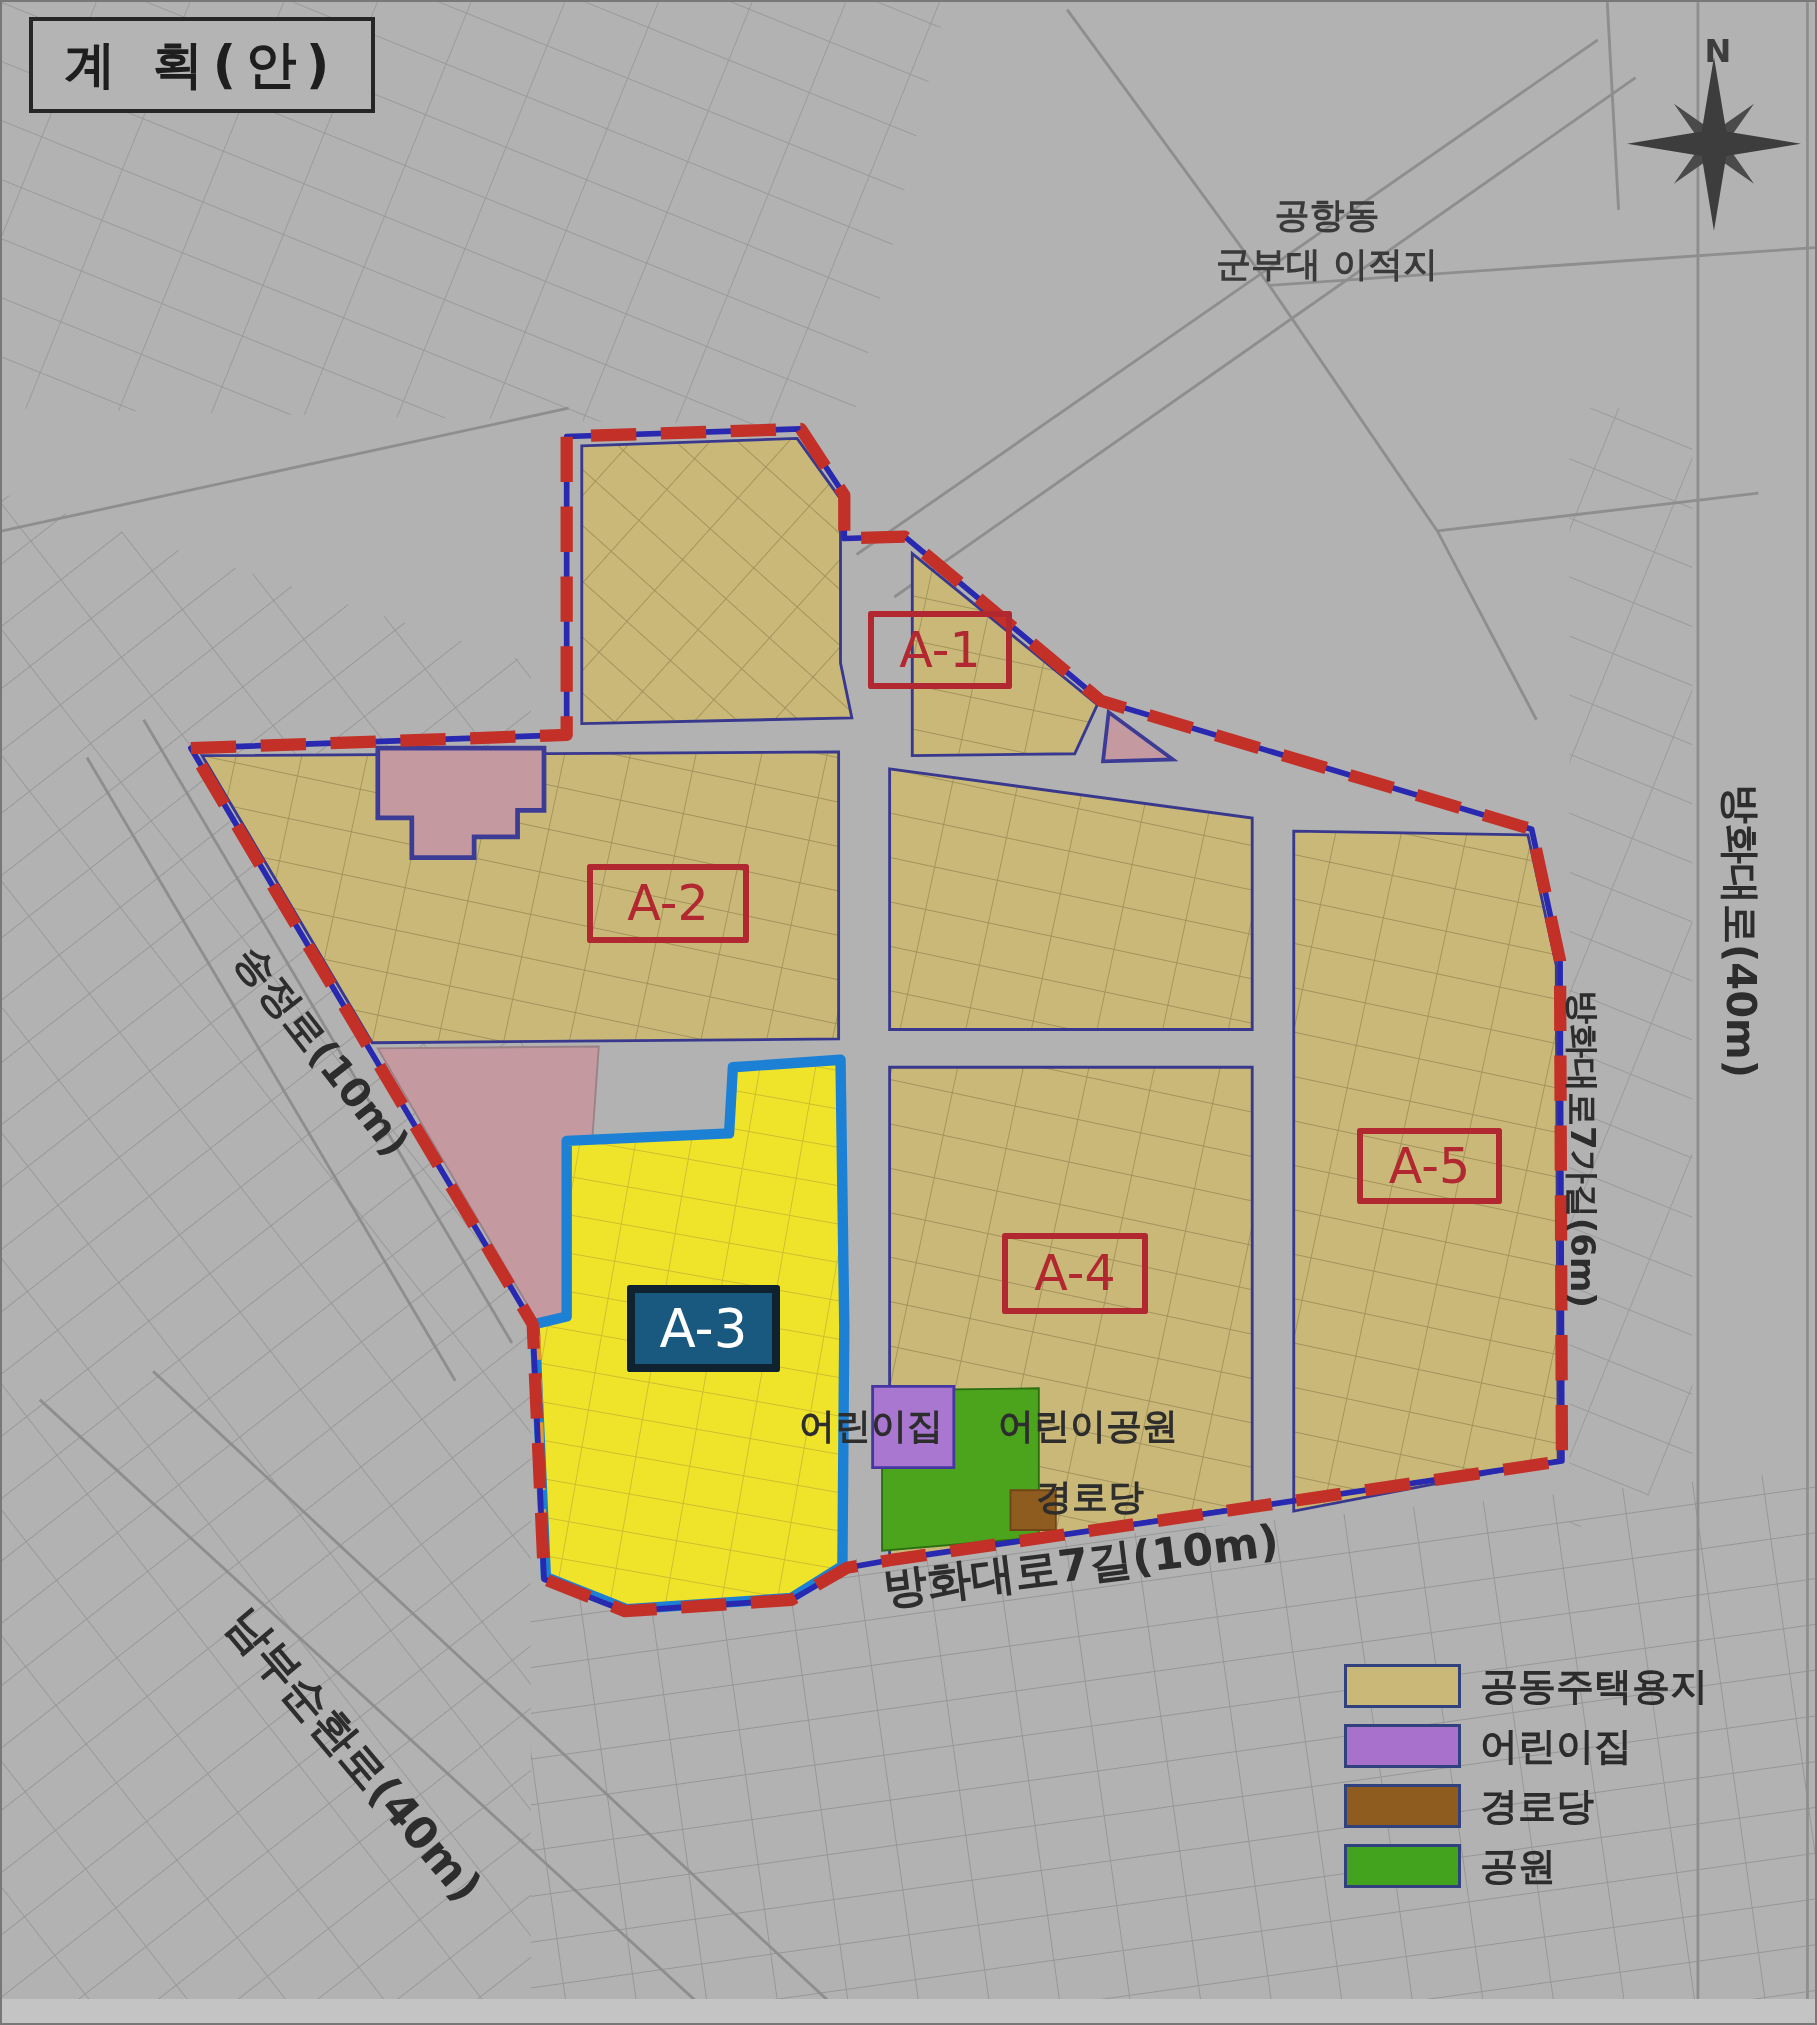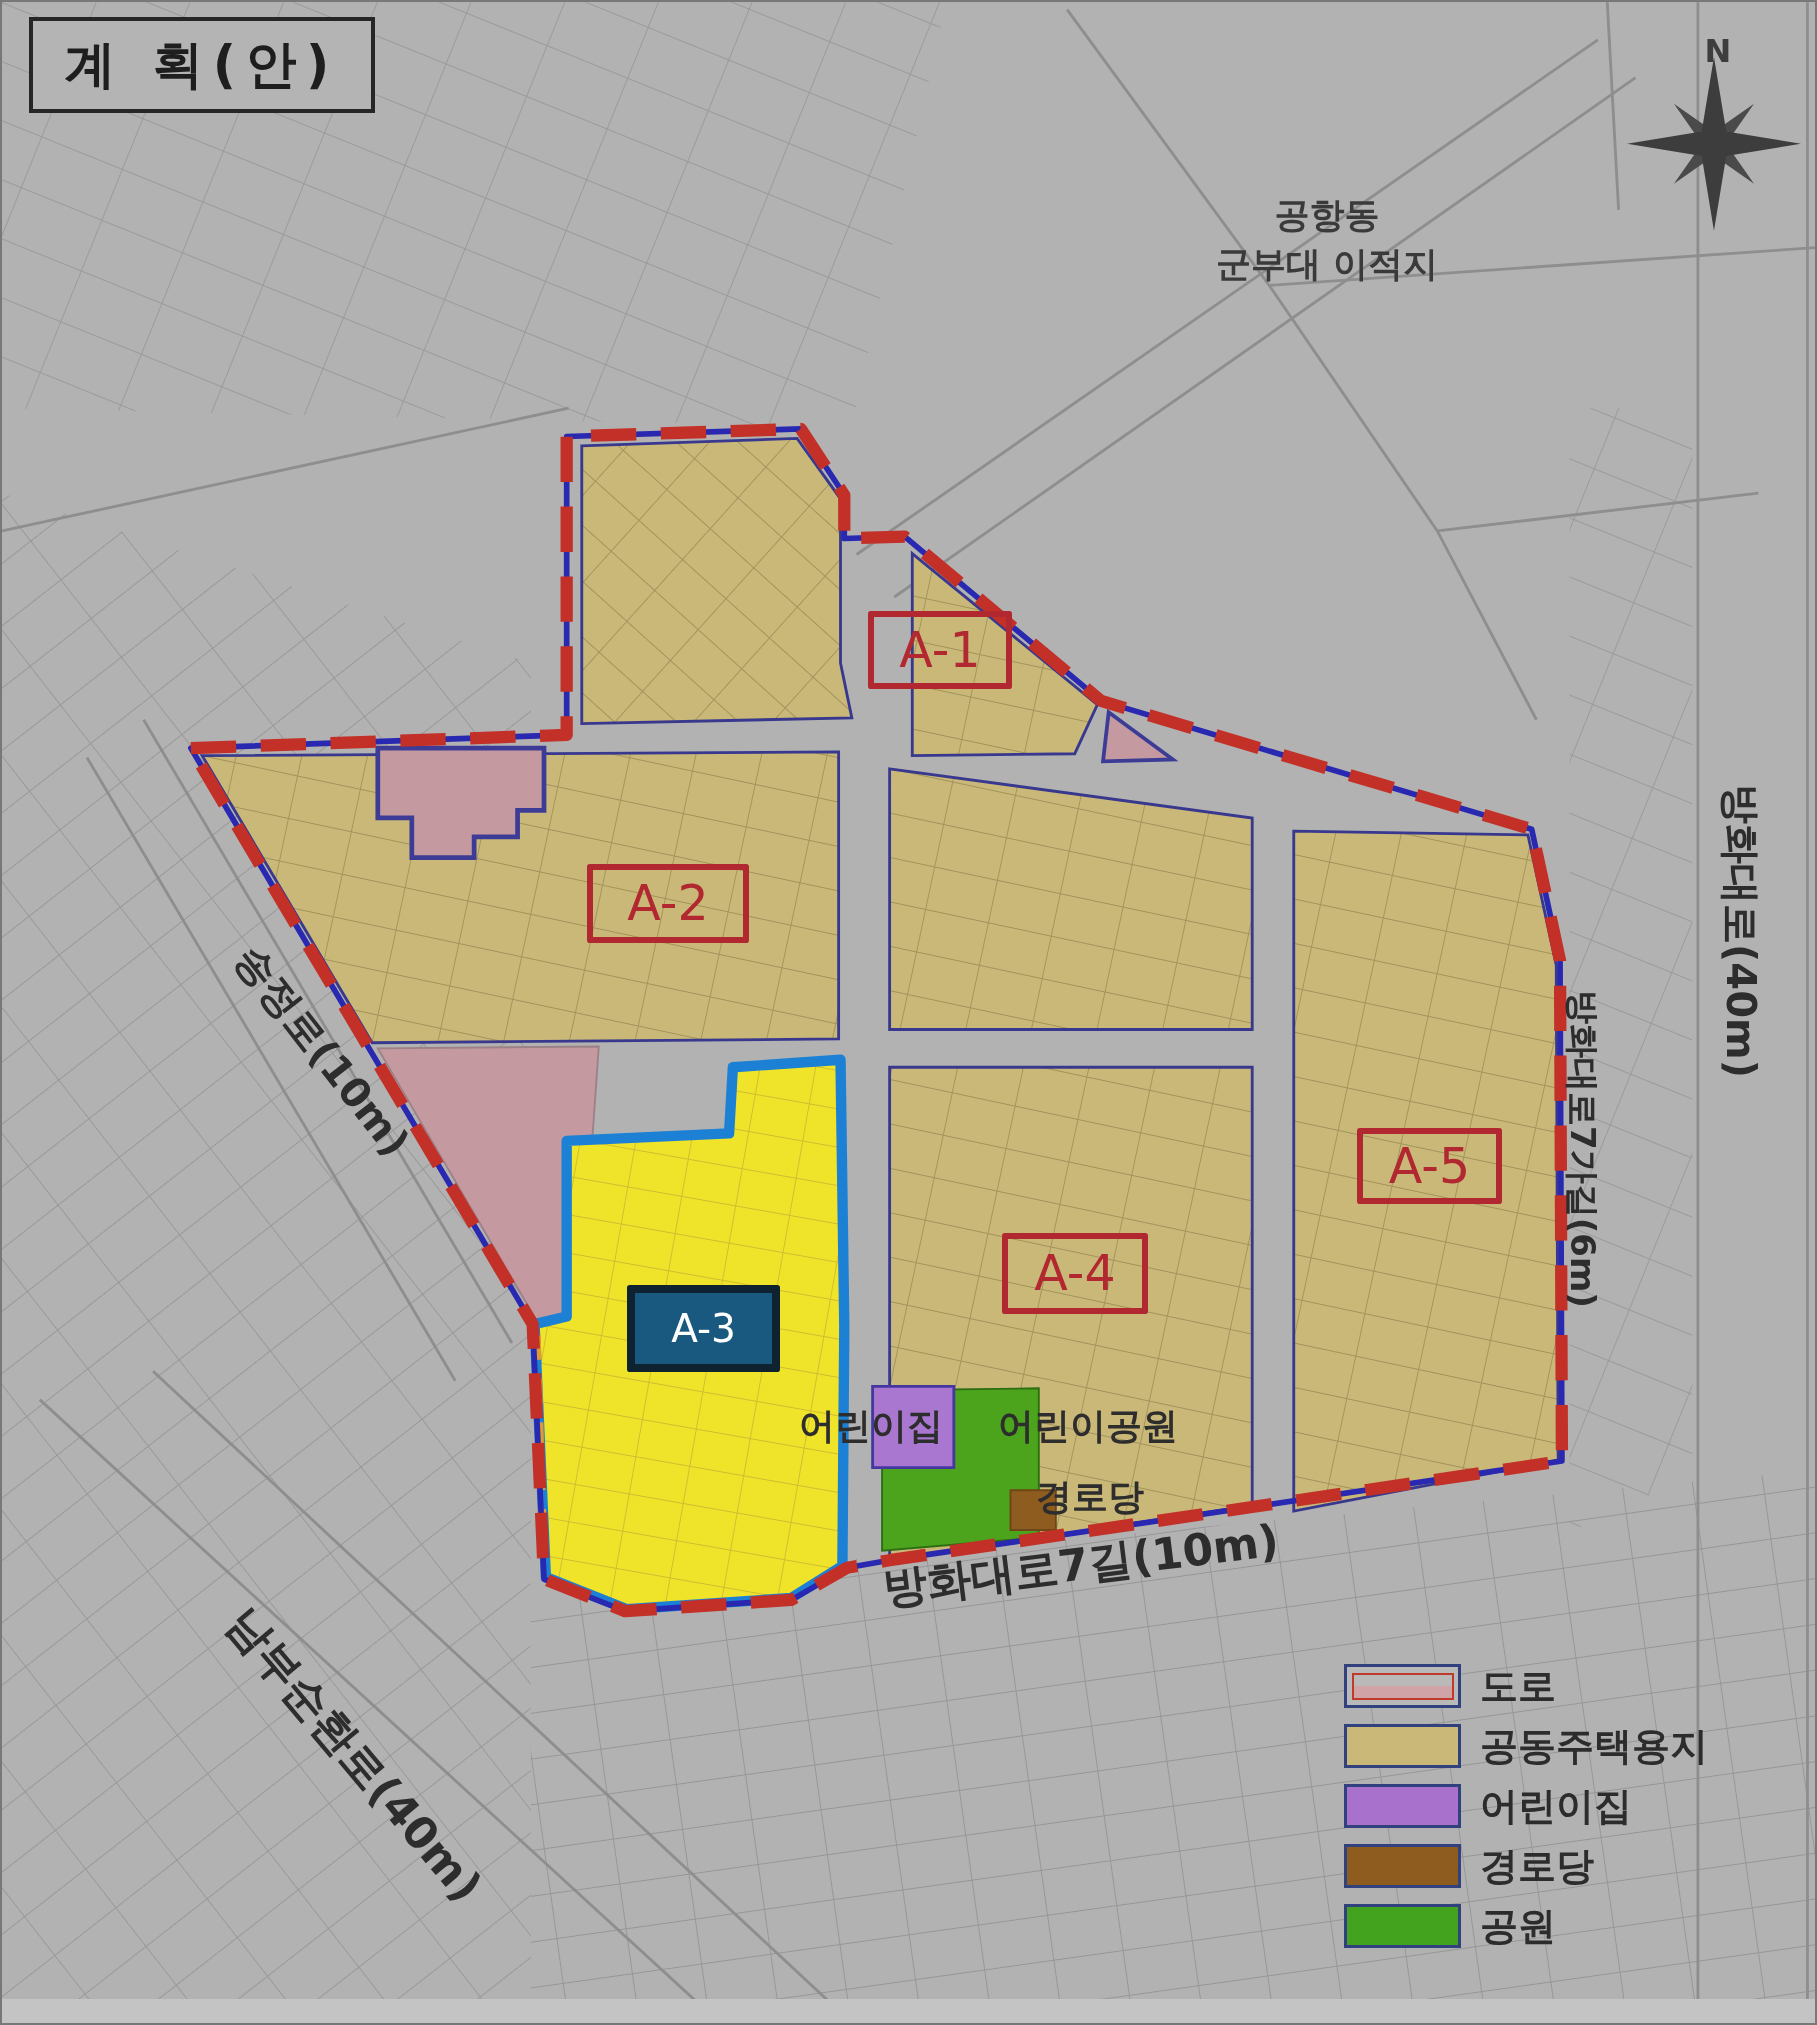--- a/index.html
+++ b/index.html
@@ -8,21 +8,21 @@
   .map-svg{position:absolute;left:0;top:0;width:100%;height:100%;}
   .lbl{position:absolute;transform:translate(-50%,-50%);white-space:nowrap;font-weight:bold;color:#2d2d2d;}
   .rot52{transform:translate(-50%,-50%) rotate(52deg);}
   .rot50{transform:translate(-50%,-50%) rotate(50deg);}
   .rot90{transform:translate(-50%,-50%) rotate(90deg);}
   .rotm7{transform:translate(-50%,-50%) rotate(-7deg);}
   .title-box{position:absolute;left:26.5px;top:15px;padding:9.5px 32px;border:4.7px solid #262626;
              background:#b4b4b4;font-size:51px;font-weight:bold;color:#1e1e1e;letter-spacing:9.5px;}
   .dbox{position:absolute;border:6.6px solid #b22831;color:#b22831;display:flex;align-items:center;
         justify-content:center;font-size:49px;font-weight:normal;box-sizing:border-box;border-radius:2.8px;}
-  .dbox.hl{background:#19597f;border:8.5px solid #0e2230;color:#ffffff;font-weight:normal;font-size:39px;}
+  .dbox.hl{background:#19597f;border:8.5px solid #0e2230;color:#ffffff;font-weight:normal;font-size:53px;}
   .airport{position:absolute;left:1325px;top:238px;transform:translate(-50%,-50%);text-align:center;
            font-size:35px;font-weight:bold;color:#3a3a3a;line-height:1.4;white-space:nowrap;}
   .compass-n{position:absolute;left:1716px;top:49px;transform:translate(-50%,-50%);
              font-size:32px;font-weight:bold;color:#3d3d3d;}
   .legend{position:absolute;left:1342px;top:1654px;}
   .lg-row{display:flex;align-items:center;height:60px;}
   .lg-sw{width:117px;height:44px;border:3.8px solid #31417e;box-sizing:border-box;flex:0 0 auto;}
   .lg-sw-road{display:flex;align-items:center;justify-content:center;}
   .lg-sw-road .stripe{width:98px;height:23px;border:2.8px solid #c0392b;
         background:linear-gradient(to bottom,#b9b9b9 50%,#d0a4a6 50%);}
@@ -128,26 +128,20 @@
   <div class="lbl rot90" style="left:1738px;top:929px;font-size:40px;">방화대로(40m)</div>
   <div class="lbl rot90" style="left:1580px;top:1147px;font-size:34px;">방화대로7가길(6m)</div>
   <div class="lbl rotm7" style="left:1079px;top:1563px;font-size:44px;">방화대로7길(10m)</div>
 
   <div class="lbl" style="left:869px;top:1424px;font-size:36px;">어린이집</div>
   <div class="lbl" style="left:1074px;top:1424px;font-size:36px;margin-left:12px;">어린이공원</div>
   <div class="lbl" style="left:1088px;top:1495px;font-size:36px;">경로당</div>
 
   <div class="legend">
     <div class="lg-row">
-      <div class="lg-sw lg-sw-road" style="background-color: rgb(185, 185, 185);">
-        <div class="stripe" style="border-color: rgb(192, 57, 43);"></div>
-      </div>
-      <span class="lg-label">도로</span>
-    </div>
-    <div class="lg-row">
       <div class="lg-sw" style="background-color: rgb(201, 184, 120);"></div>
       <span class="lg-label">공동주택용지</span>
     </div>
     <div class="lg-row">
       <div class="lg-sw" style="background-color: rgb(168, 114, 204);"></div>
       <span class="lg-label">어린이집</span>
     </div>
     <div class="lg-row">
       <div class="lg-sw" style="background-color: rgb(143, 92, 32);"></div>
       <span class="lg-label">경로당</span>

